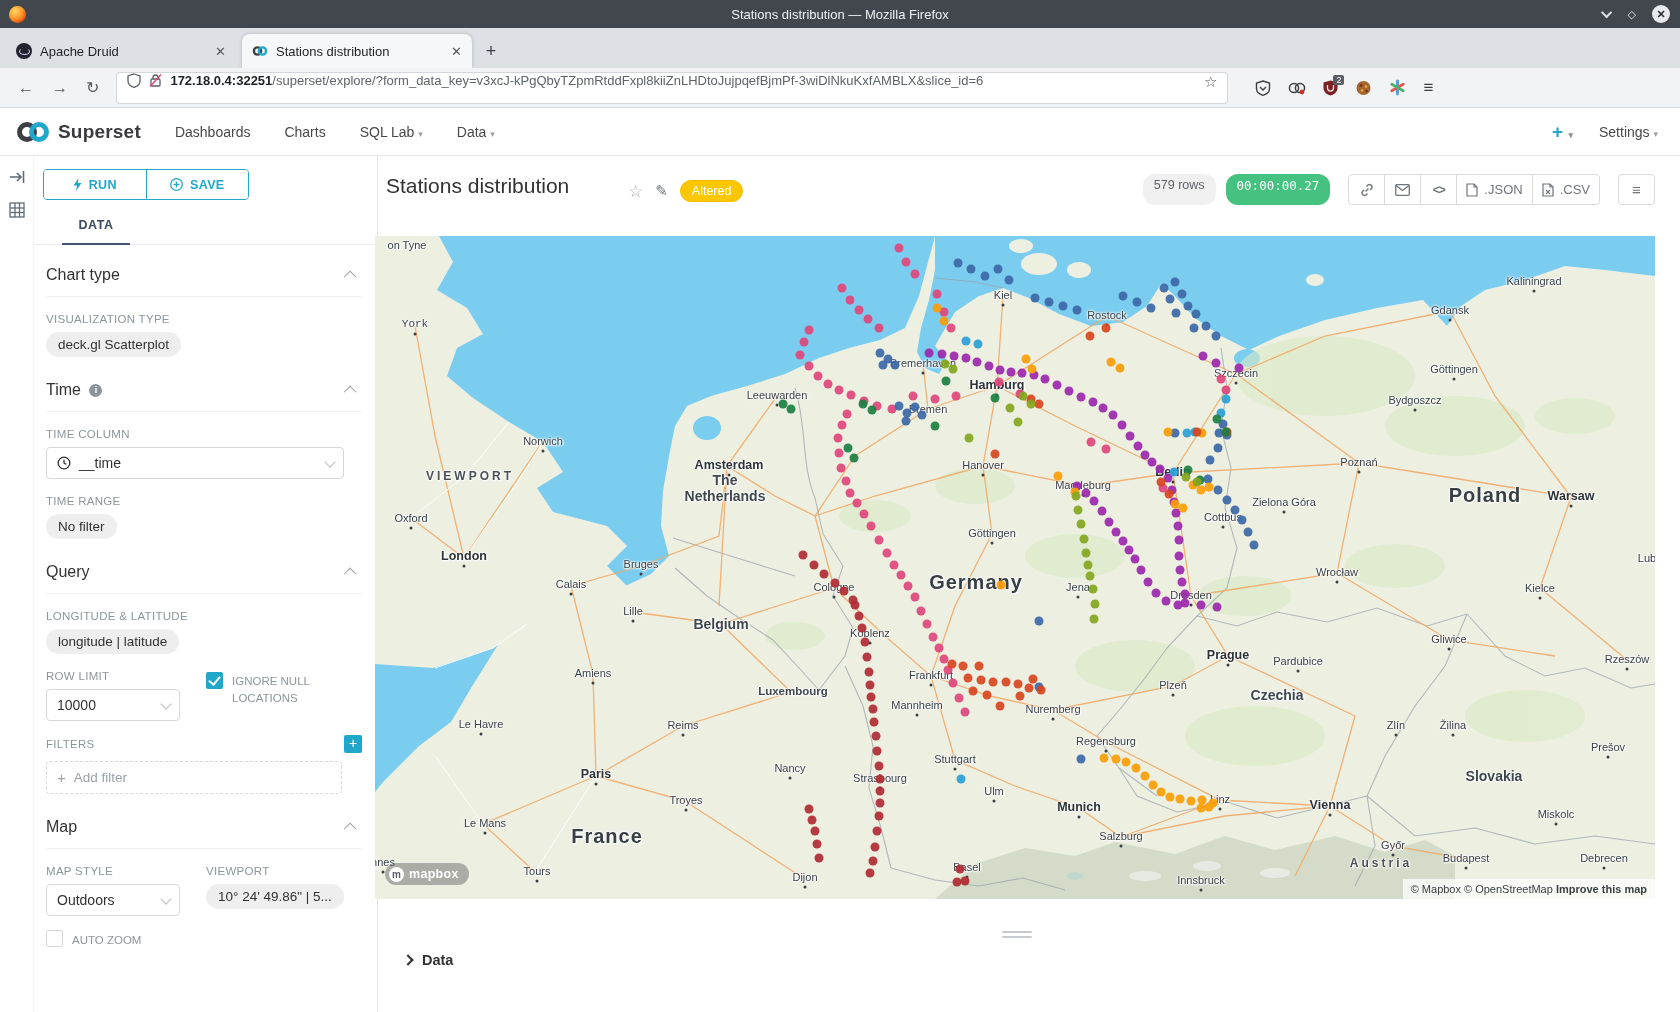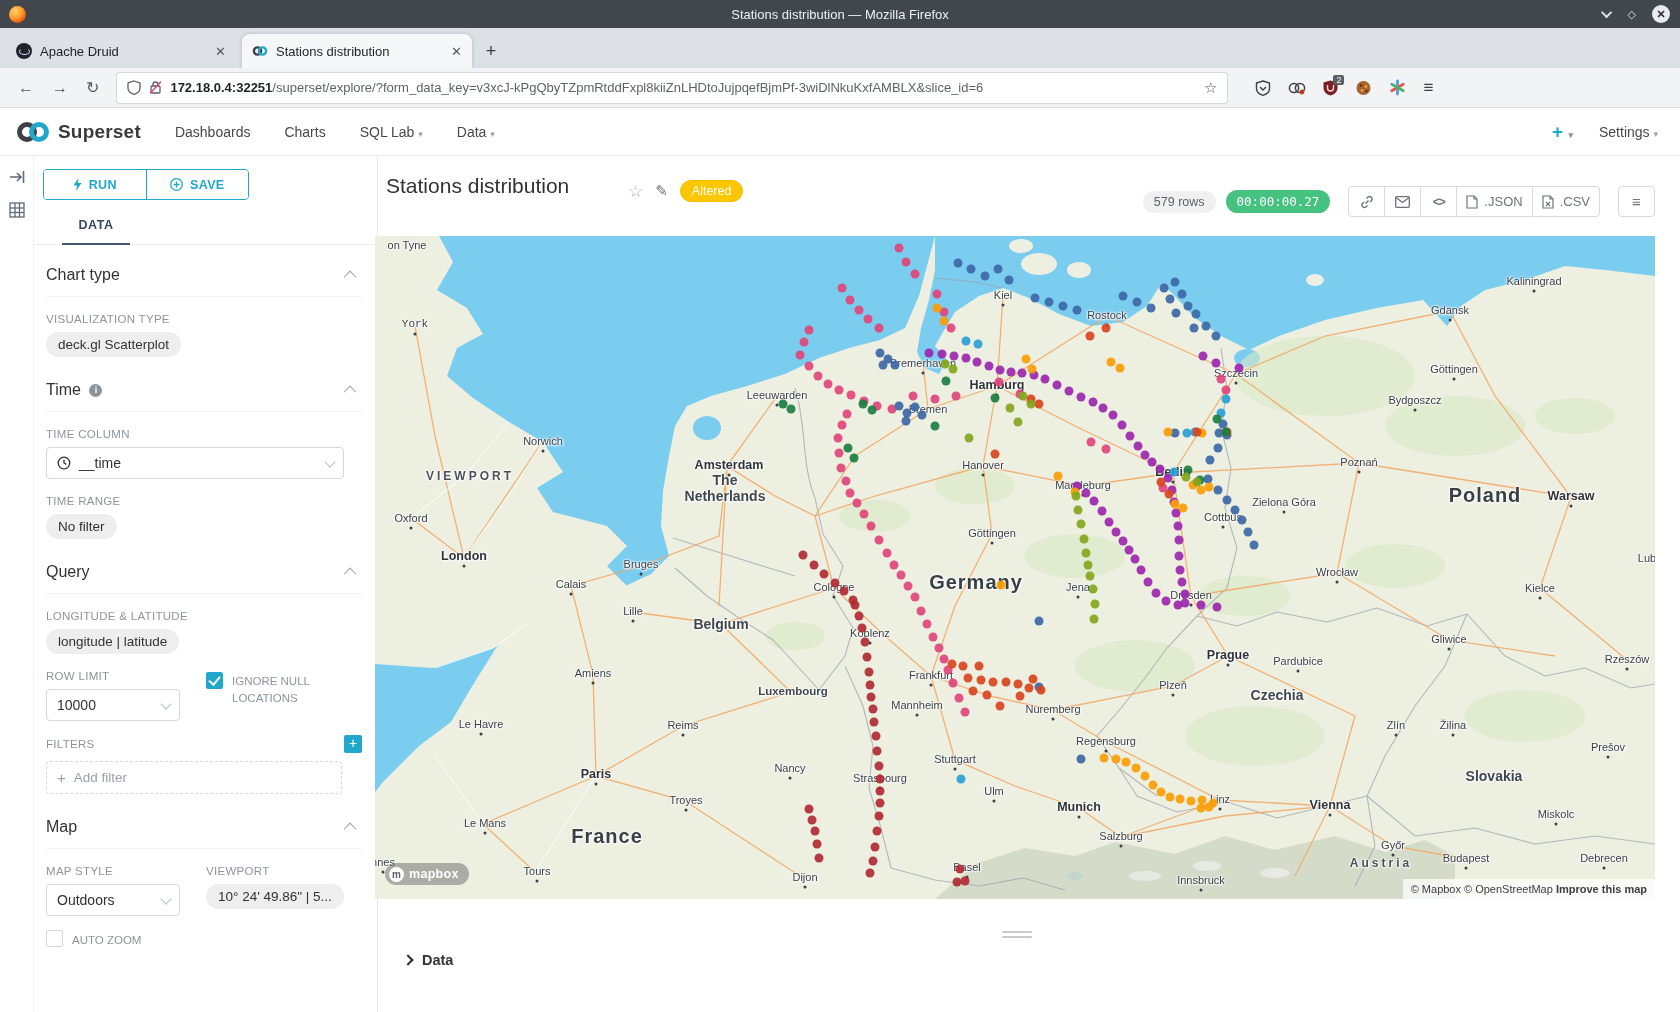--- a/index.html
+++ b/index.html
@@ -26,21 +26,21 @@
   .tab .fav { width:16px; height:16px; flex:0 0 16px; }
   .tab .tlabel { flex:1; white-space:nowrap; overflow:hidden; }
   .tab .tclose { color:#55595e; font-size:13px; }
   .newtab { width:26px; height:26px; font-size:18px; color:#3c4046; display:flex; align-items:center; justify-content:center; margin:0 0 4px 6px; }
   .druid-fav { width:15px; height:15px; border-radius:50%; background:#23232e; position:relative; }
   .druid-fav:after { content:""; position:absolute; left:3px; top:5px; width:9px; height:5px; border:1.5px solid #cfd4ff; border-radius:50%; border-top-color:transparent; }
 
   .urlbar { position:absolute; left:0; top:68px; width:1680px; height:40px; background:#f2f3f5; display:flex; align-items:center; border-bottom:1px solid #d8dbdf; }
   .navbtn { color:#55595f; font-size:16px; margin-left:18px; }
   .urlfield { position:relative; margin-left:18px; width:1110px; height:30px; background:#fff; border-radius:3px; box-shadow:0 0 0 1px #d3d6da;
-    display:flex; align-items:center; padding:0 10px; gap:8px; }
+    display:flex; padding:0 10px; gap:8px; }
   .urlfield .utext { font-size:13px; color:#5f6368; white-space:nowrap; overflow:hidden; flex:1; }
   .urlfield .utext b { color:#1f2227; font-weight:600; }
   .ustar { color:#55595f; font-size:15px; }
   .ext-icons { display:flex; align-items:center; gap:17px; margin-left:28px; }
   .badge2 { position:absolute; right:-6px; top:-5px; background:#5a5d63; color:#fff; font-size:9px; padding:0 3px; border-radius:2px; }
 
   
   .snav { position:absolute; left:0; top:108px; width:1680px; height:48px; background:#fff; border-bottom:1px solid #e8e8e8;
     display:flex; align-items:center; }
   .brand { display:flex; align-items:center; gap:7px; margin-left:15px; }
@@ -79,21 +79,21 @@
   .cblabel { font-size:11.5px; color:#8d959c; margin-left:9px; line-height:1.5; margin-top:1px; }
   .addfbtn { width:18px; height:18px; background:#20a7c9; border-radius:2px; color:#fff; font-size:14px; line-height:17px; text-align:center; }
   .dashedbox { width:296px; height:33px; border:1.5px dashed #d6dade; border-radius:4px; display:flex; align-items:center; padding:0 10px; gap:8px;
     font-size:13.5px; color:#9aa1a8; }
 
   
   .cheader { position:absolute; left:378px; top:168px; width:1302px; height:44px; }
   .ctitle { position:absolute; left:8px; top:6px; font-size:21px; color:#323232; font-weight:500; }
   .ctools { position:absolute; left:250px; top:12px; display:flex; align-items:center; gap:12px; color:#8b9197; }
   .altered { background:#fcc700; color:#fff; border:1px solid #f0bd00; border-radius:12px; padding:3px 11px; font-size:12.5px; }
-  .cright { position:absolute; right:25px; top:6px; display:flex; align-items:center; gap:10px;margin-top:12px; }
+  .cright { position:absolute; right:25px; top:6px; display:flex; gap:10px; }
   .rowpill { background:#f0f0f0; color:#5f6368; border-radius:12px; padding:4px 11px; font-size:12.5px; }
   .timerpill { background:#46c280; color:#fff; border-radius:12px; padding:4px 11px; font-size:12.5px; font-family:"DejaVu Sans Mono", monospace; }
   .btngroup { display:flex; margin-left:8px; }
   .hbtn { height:31px; min-width:37px; background:#fff; border:1px solid #d9d9d9; display:flex; align-items:center; justify-content:center;
     gap:6px; color:#6e747b; font-size:13px; padding:0 9px; margin-left:-1px; }
   .hbtn:first-child { border-radius:4px 0 0 4px; margin-left:0; }
   .hbtn:last-child { border-radius:0 4px 4px 0; }
   .hbtn.single { border-radius:4px; margin-left:8px; }
   .codeglyph { font-size:12px; letter-spacing:-1px; font-weight:bold; }
 

